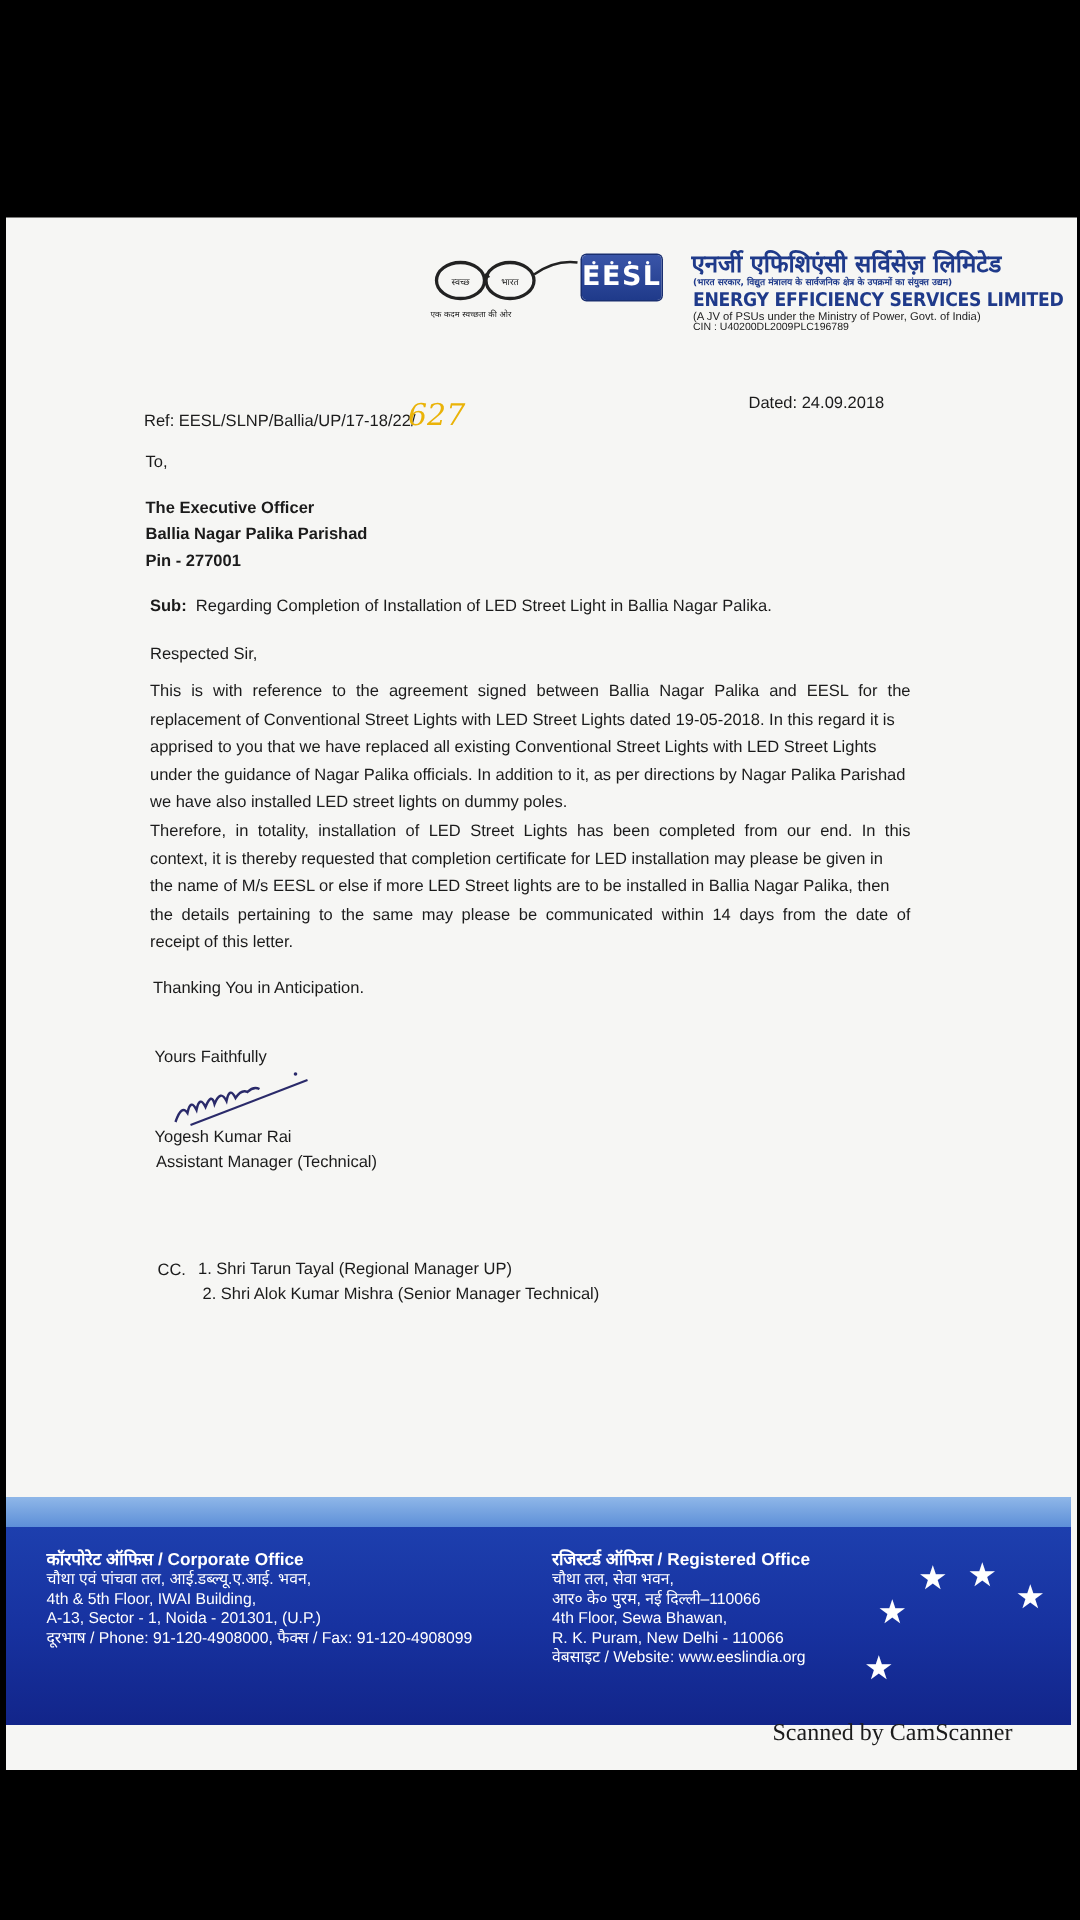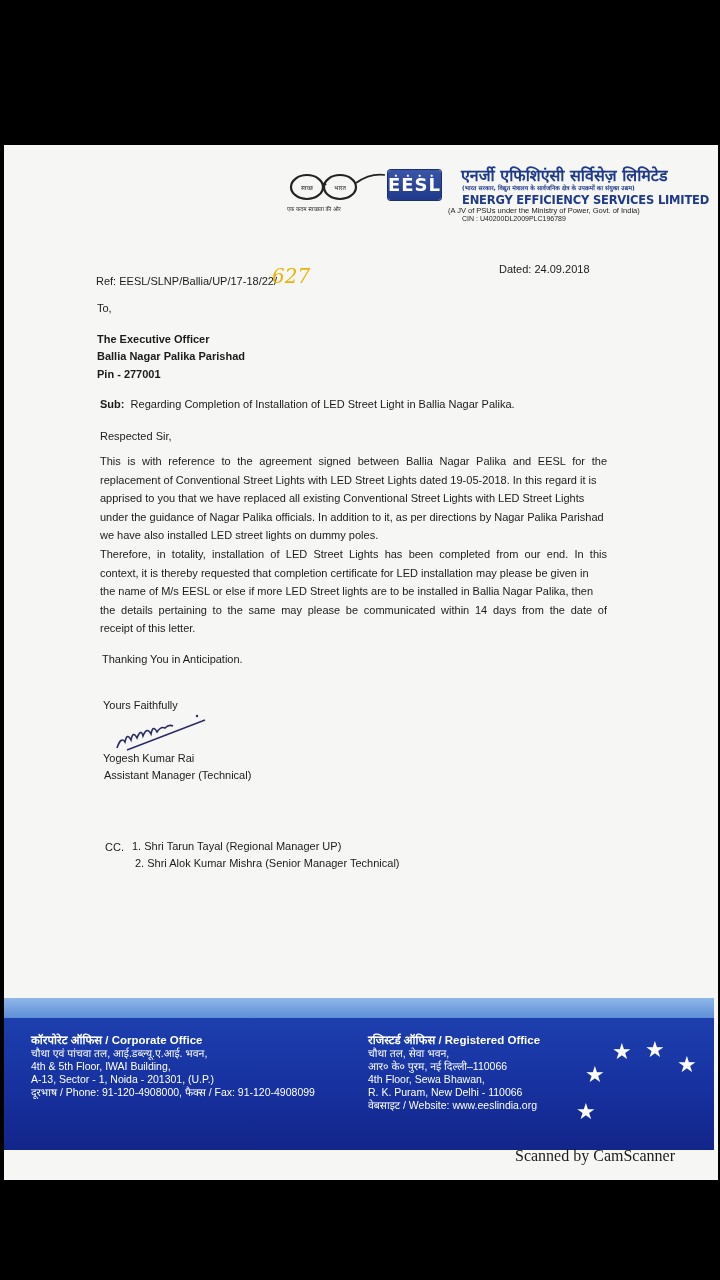--- a/index.html
+++ b/index.html
@@ -32,21 +32,21 @@
       font-family: "DejaVu Sans", sans-serif; white-space: nowrap;
     }
     .co-hindi-sub {
       left: 462px; top: 184px; font-size: 6px; color: #1f3a8a; white-space: nowrap; font-weight: bold;
       font-family: "DejaVu Sans", sans-serif;
     }
     .co-english {
       left: 462px; top: 192px; font-size: 11.5px; font-weight: bold; color: #1f3a8a; white-space: nowrap;
       font-family: "DejaVu Sans", sans-serif; letter-spacing: -0.2px; transform: scaleY(1.1); transform-origin: left top;
     }
-    .co-jv { left: 448px; top: 206px; font-size: 7.5px; color: #222; white-space: nowrap; }
+    .co-jv { left: 462px; top: 206px; font-size: 7.5px; color: #222; white-space: nowrap; }
     .co-cin { left: 462px; top: 215px; font-size: 7px; color: #222; white-space: nowrap; }
 
     
     .txt { font-size: 11px; color: #1b1b1b; white-space: nowrap; }
     .bold { font-weight: bold; }
     .ref { left: 96px; top: 275px; }
     .ref-hand {
       left: 272px; top: 264px; font-family: "DejaVu Serif", serif; font-style: italic; font-size: 20px; color: #eab308;
     }
     .dated { left: 499px; top: 263px; }

